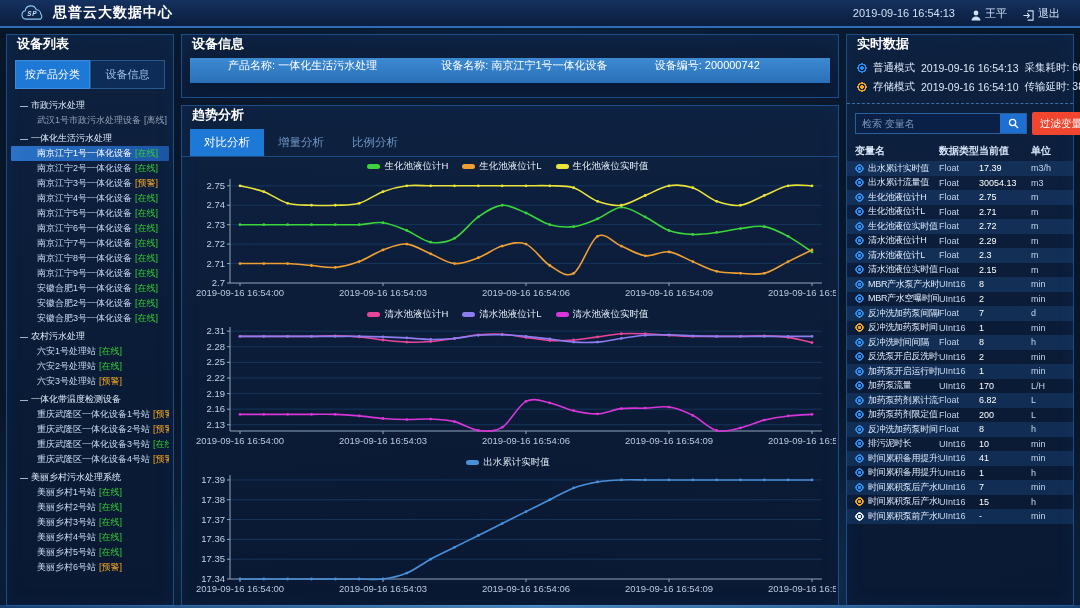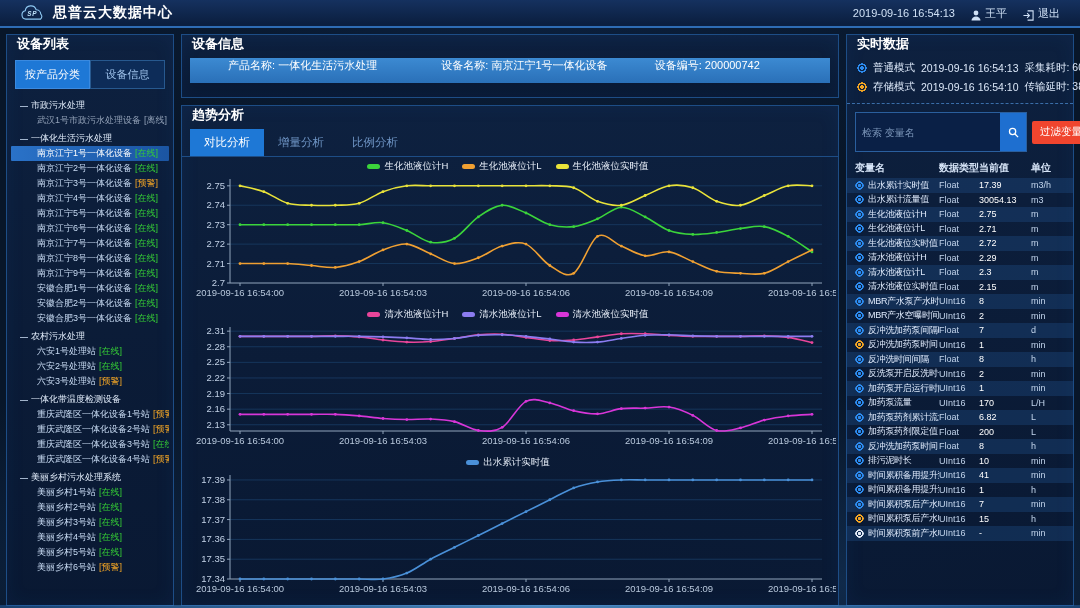--- a/index.html
+++ b/index.html
@@ -60,21 +60,21 @@
   .modes{padding:0 10px 7px;border-bottom:1px dashed #3a6ea9;font-size:10.5px;flex:none}
   .mode-row{display:flex;align-items:center;gap:6px;height:19px;color:#dbe7f8;white-space:nowrap}
   .mode-metric{margin-left:auto;padding-right:8px}
   .ring{flex:none;border-radius:50%}
   .ring-lg{width:10px;height:10px;
     background:radial-gradient(circle,currentColor 0 1.6px,transparent 1.7px 2.9px,currentColor 3px 4.6px,transparent 4.7px)}
   .ring-sm{width:9px;height:9px;
     background:radial-gradient(circle,currentColor 0 1.4px,transparent 1.5px 2.5px,currentColor 2.6px 4.1px,transparent 4.2px)}
   .c-green{color:#35d435}.c-blue{color:#2d8cf0}.c-orange{color:#f5a623}.c-plain{color:#e4ecf8}
   .search-row{display:flex;gap:5px;align-items:center;padding:8px 8px 6px;flex:none}
-  .search-box{flex:1;display:flex;height:40px;background:#0a2046;border:1px solid #2a5f9e}
+  .search-box{flex:1;display:flex;height:21px;background:#0a2046;border:1px solid #2a5f9e}
   .search-box input{flex:1;min-width:0;background:transparent;border:none;outline:none;
     color:#cfe0f5;font-size:10px;padding:0 6px;font-family:inherit}
   .search-box input::placeholder{color:#7d97ba}
   .search-btn{width:26px;flex:none;background:#1e6fd0;border:none;display:flex;align-items:center;
     justify-content:center;cursor:pointer}
   .pill-btn{height:23px;border:none;border-radius:2px;color:#fff;font-size:10.5px;
     padding:0 8px;cursor:pointer;font-family:inherit;flex:none;white-space:nowrap}
   .btn-filter{background:#f0452e}
   .var-table{flex:1;overflow:hidden;display:flex;flex-direction:column}
   .thead,.trow{display:grid;grid-template-columns:1fr 40px 52px 34px;align-items:center;padding:0 8px}

